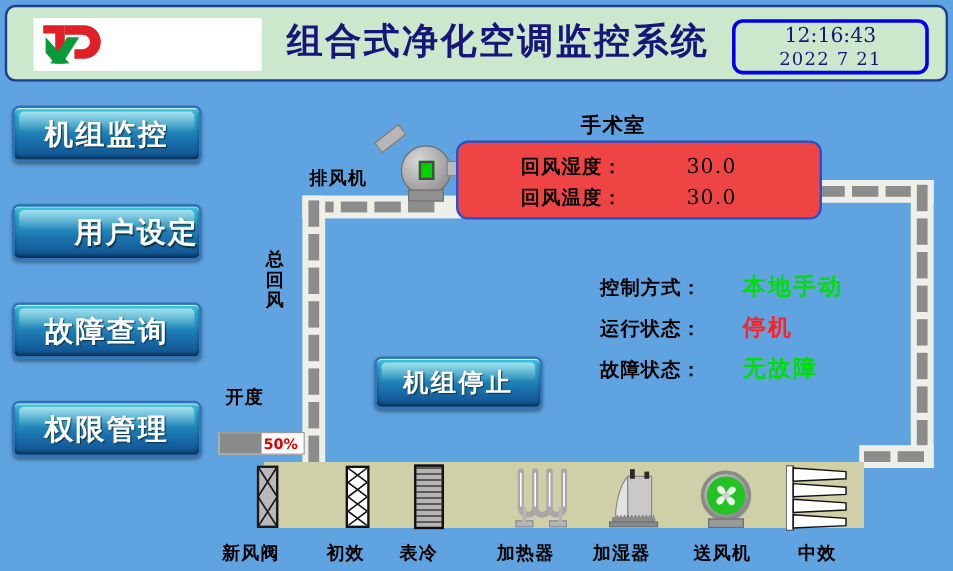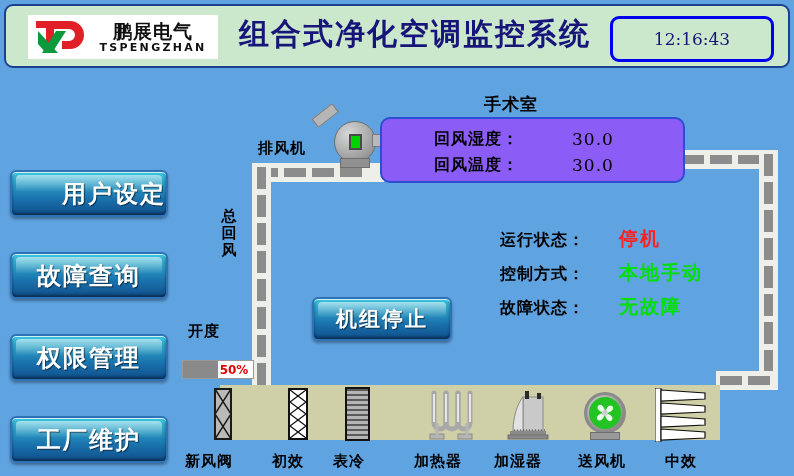--- a/index.html
+++ b/index.html
@@ -85,21 +85,21 @@
   
   #duct-bottom-right{left:716px;top:371px;width:62px;height:19px;}
 
   
   .room-title{
     position:absolute;left:484px;top:93px;
     font-family:"DejaVu Serif",serif;font-weight:bold;font-size:17px;color:#000;letter-spacing:1px;
   }
   .room-panel{
     position:absolute;left:380px;top:117px;width:305px;height:66px;
-    background:#8b5cf6;border:2px solid #2b4fd0;border-radius:10px;
+    background:#ef4444;border:2px solid #2b4fd0;border-radius:10px;
     box-sizing:border-box;padding-top:7px;
   }
   .room-row{display:flex;align-items:center;height:26px;padding-left:52px;}
   .room-label{font-family:"DejaVu Serif",serif;font-weight:bold;font-size:16px;color:#000;letter-spacing:1px;width:100px;}
   .room-val{font-family:"DejaVu Serif",serif;font-size:17px;color:#000;margin-left:38px;letter-spacing:1px;}
 
   
   .exfan{position:absolute;left:315px;top:110px;width:70px;height:60px;}
   .exfan .inlet{position:absolute;left:0px;top:8px;width:26px;height:11px;background:#b6b6b6;border:1px solid #7a7a7a;box-sizing:border-box;transform:rotate(-38deg);transform-origin:left center;}
   .exfan .body{position:absolute;left:19px;top:11px;width:42px;height:42px;border-radius:50%;
@@ -167,44 +167,41 @@
 
     <div class="logo-box">
       <div class="logo-mark">
         <svg width="56" height="40" viewBox="0 0 56 40">
           <path d="M4 4 L22 4 L22 36 L14 36 L14 11 L4 11 Z" fill="#e01f26"></path>
           <path d="M22 4 L38 4 A14 14 0 0 1 38 32 L30 32 L30 24 L37 24 A6 6 0 0 0 37 12 L22 12 Z" fill="#e01f26"></path>
           <path d="M6 14 L26 36 L14 36 L6 27 Z" fill="#0a9a3c"></path>
           <path d="M24 14 L34 14 L20 36 L10 36 Z" fill="#0a9a3c"></path>
         </svg>
       </div>
-      <div class="logo-text">
-        <div class="logo-cn">鹏展电气</div>
-        <div class="logo-en">TSPENGZHAN</div>
-      </div>
     </div>
 
     <div class="app-title">组合式净化空调监控系统</div>
 
     <div class="clock-box">
       <div class="clock-time">12:16:43</div>
-    </div>
-  </div>
-
+      <div class="clock-date">2022    7  21</div>
+    </div>
+  </div>
+
+  <div class="btn3d sb" id="sb0">
+    <span>机组监控</span>
+    </div>
   <div class="btn3d sb" id="sb1">
     <span>用户设定</span>
     </div>
   <div class="btn3d sb" id="sb2">
     <span>故障查询</span>
     </div>
   <div class="btn3d sb" id="sb3">
     <span>权限管理</span>
-    </div>
-  <div class="btn3d sb" id="sb4">
-    <span>工厂维护</span>
     </div>
 
   <div class="duct" id="duct-top-left">
       <div class="seg" style="left: 4px; top: 5px; width: 22px; height: 9px;"></div>
       <div class="seg" style="left: 32px; top: 5px; width: 22px; height: 9px;"></div>
       <div class="seg" style="left: 60px; top: 5px; width: 22px; height: 9px;"></div>
       <div class="seg" style="left: 88px; top: 5px; width: 22px; height: 9px;"></div>
     </div>
   <div class="duct" id="duct-left">
       <div class="seg" style="left: 5px; top: 4px; width: 9px; height: 22px;"></div>
@@ -258,26 +255,26 @@
       <div class="room-val">30.0</div>
     </div>
   </div>
 
   <div class="btn3d cb" id="cb1">
     <span>机组停止</span>
     </div>
 
   <div class="status">
     <div class="status-row">
+      <div class="status-label">控制方式：</div>
+      <div class="status-value" id="sv1" style="color: rgb(0, 224, 0);">本地手动</div>
+    </div>
+    <div class="status-row">
       <div class="status-label">运行状态：</div>
       <div class="status-value" id="sv0" style="color: rgb(255, 32, 32);">停机</div>
-    </div>
-    <div class="status-row">
-      <div class="status-label">控制方式：</div>
-      <div class="status-value" id="sv1" style="color: rgb(0, 224, 0);">本地手动</div>
     </div>
     <div class="status-row">
       <div class="status-label">故障状态：</div>
       <div class="status-value" id="sv2" style="color: rgb(0, 224, 0);">无故障</div>
     </div>
   </div>
 
   <div class="open-label">开度</div>
   <div class="open-bar">
     <div class="open-fill" id="open-fill" style="width: 50%;"></div>

